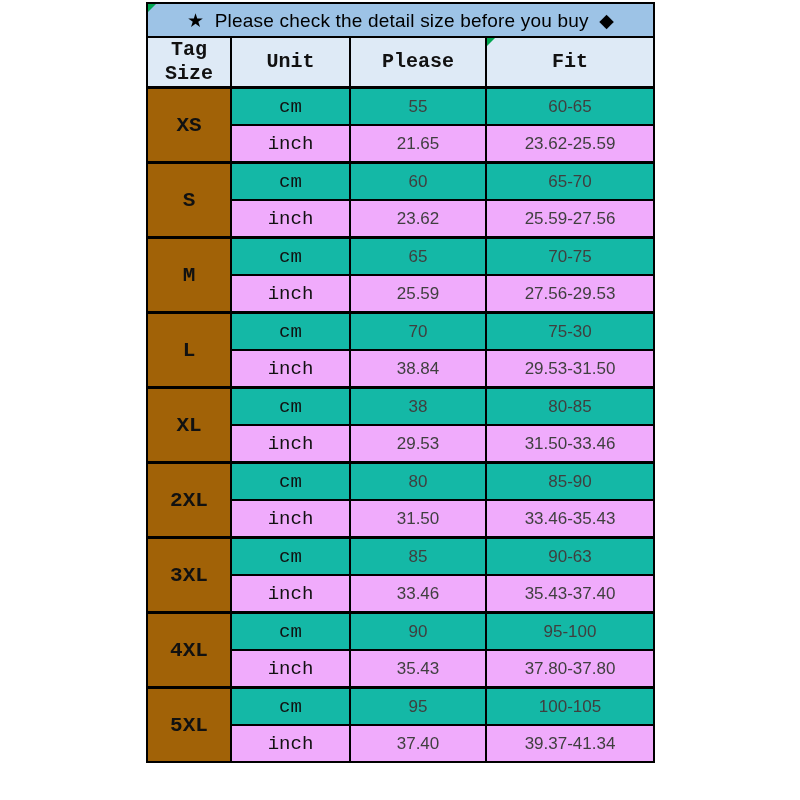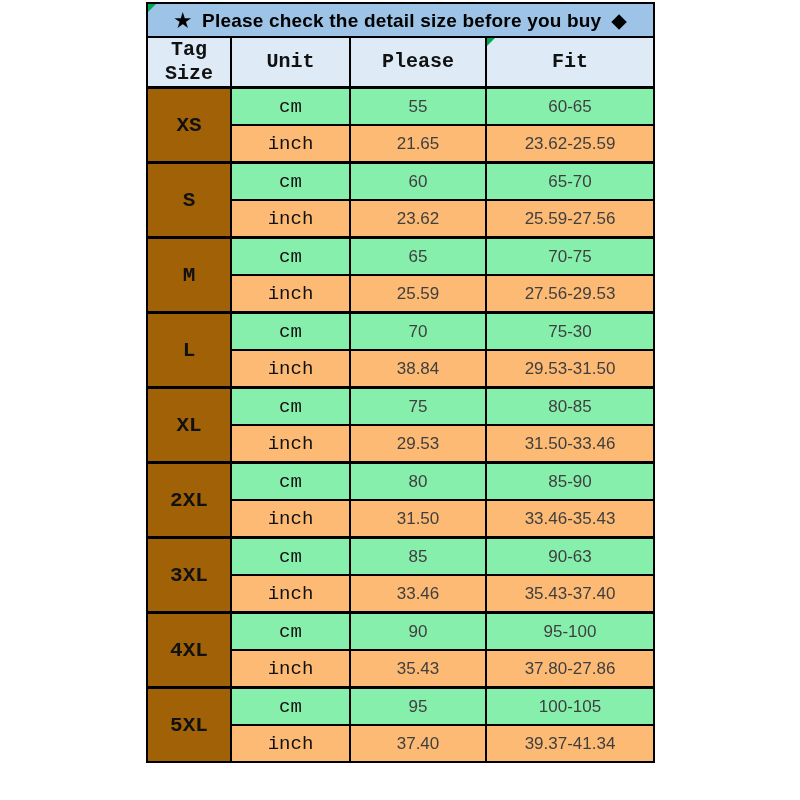--- a/index.html
+++ b/index.html
@@ -28,21 +28,21 @@
     vertical-align: middle;
     padding: 0;
     overflow: hidden;
     position: relative;
   }
   .banner-cell {
     height: 32px;
     background: #9dc3e6;
     font-family: "Liberation Sans", sans-serif;
     font-size: 19px;
-    font-weight: bold;
+    font-weight: normal;
     color: #000000;
     letter-spacing: 0.2px;
   }
   .banner-cell .txt { margin: 0 5px; }
   .header-cell {
     height: 46px;
     background: #deeaf6;
     font-family: "Liberation Mono", monospace;
     font-size: 20px;
     font-weight: bold;
@@ -61,23 +61,23 @@
     font-size: 19px;
     font-weight: normal;
     color: #111111;
   }
   .num-cell {
     font-family: "Liberation Sans", sans-serif;
     font-size: 17px;
     font-weight: normal;
     color: #3f3f3f;
   }
-  tr.cm-row td { background: #86efac; height: 35px; }
+  tr.cm-row td { background: #14b8a6; height: 35px; }
   tr.cm-row td.size-cell { background: #a16207; }
-  tr.inch-row td { background: #fdba74; height: 35px; }
+  tr.inch-row td { background: #f0abfc; height: 35px; }
   tr.group-start td { border-top-width: 3px; }
   .corner-marker {
     position: absolute;
     top: 0;
     left: 0;
     width: 0;
     height: 0;
     border-top: 8px solid #00a651;
     border-right: 8px solid transparent;
   }
@@ -158,21 +158,21 @@
     </tr>
     <tr class="inch-row">
       <td class="unit-cell">inch</td>
       <td class="num-cell">38.84</td>
       <td class="num-cell">29.53-31.50</td>
     </tr>
 
     <tr class="cm-row group-start">
       <td class="size-cell" rowspan="2">XL</td>
       <td class="unit-cell">cm</td>
-      <td class="num-cell">75</td>
+      <td class="num-cell">38</td>
       <td class="num-cell">80-85</td>
     </tr>
     <tr class="inch-row">
       <td class="unit-cell">inch</td>
       <td class="num-cell">29.53</td>
       <td class="num-cell">31.50-33.46</td>
     </tr>
 
     <tr class="cm-row group-start">
       <td class="size-cell" rowspan="2">2XL</td>
@@ -200,21 +200,21 @@
 
     <tr class="cm-row group-start">
       <td class="size-cell" rowspan="2">4XL</td>
       <td class="unit-cell">cm</td>
       <td class="num-cell">90</td>
       <td class="num-cell">95-100</td>
     </tr>
     <tr class="inch-row">
       <td class="unit-cell">inch</td>
       <td class="num-cell">35.43</td>
-      <td class="num-cell">37.80-27.86</td>
+      <td class="num-cell">37.80-37.80</td>
     </tr>
 
     <tr class="cm-row group-start">
       <td class="size-cell" rowspan="2">5XL</td>
       <td class="unit-cell">cm</td>
       <td class="num-cell">95</td>
       <td class="num-cell">100-105</td>
     </tr>
     <tr class="inch-row">
       <td class="unit-cell">inch</td>

